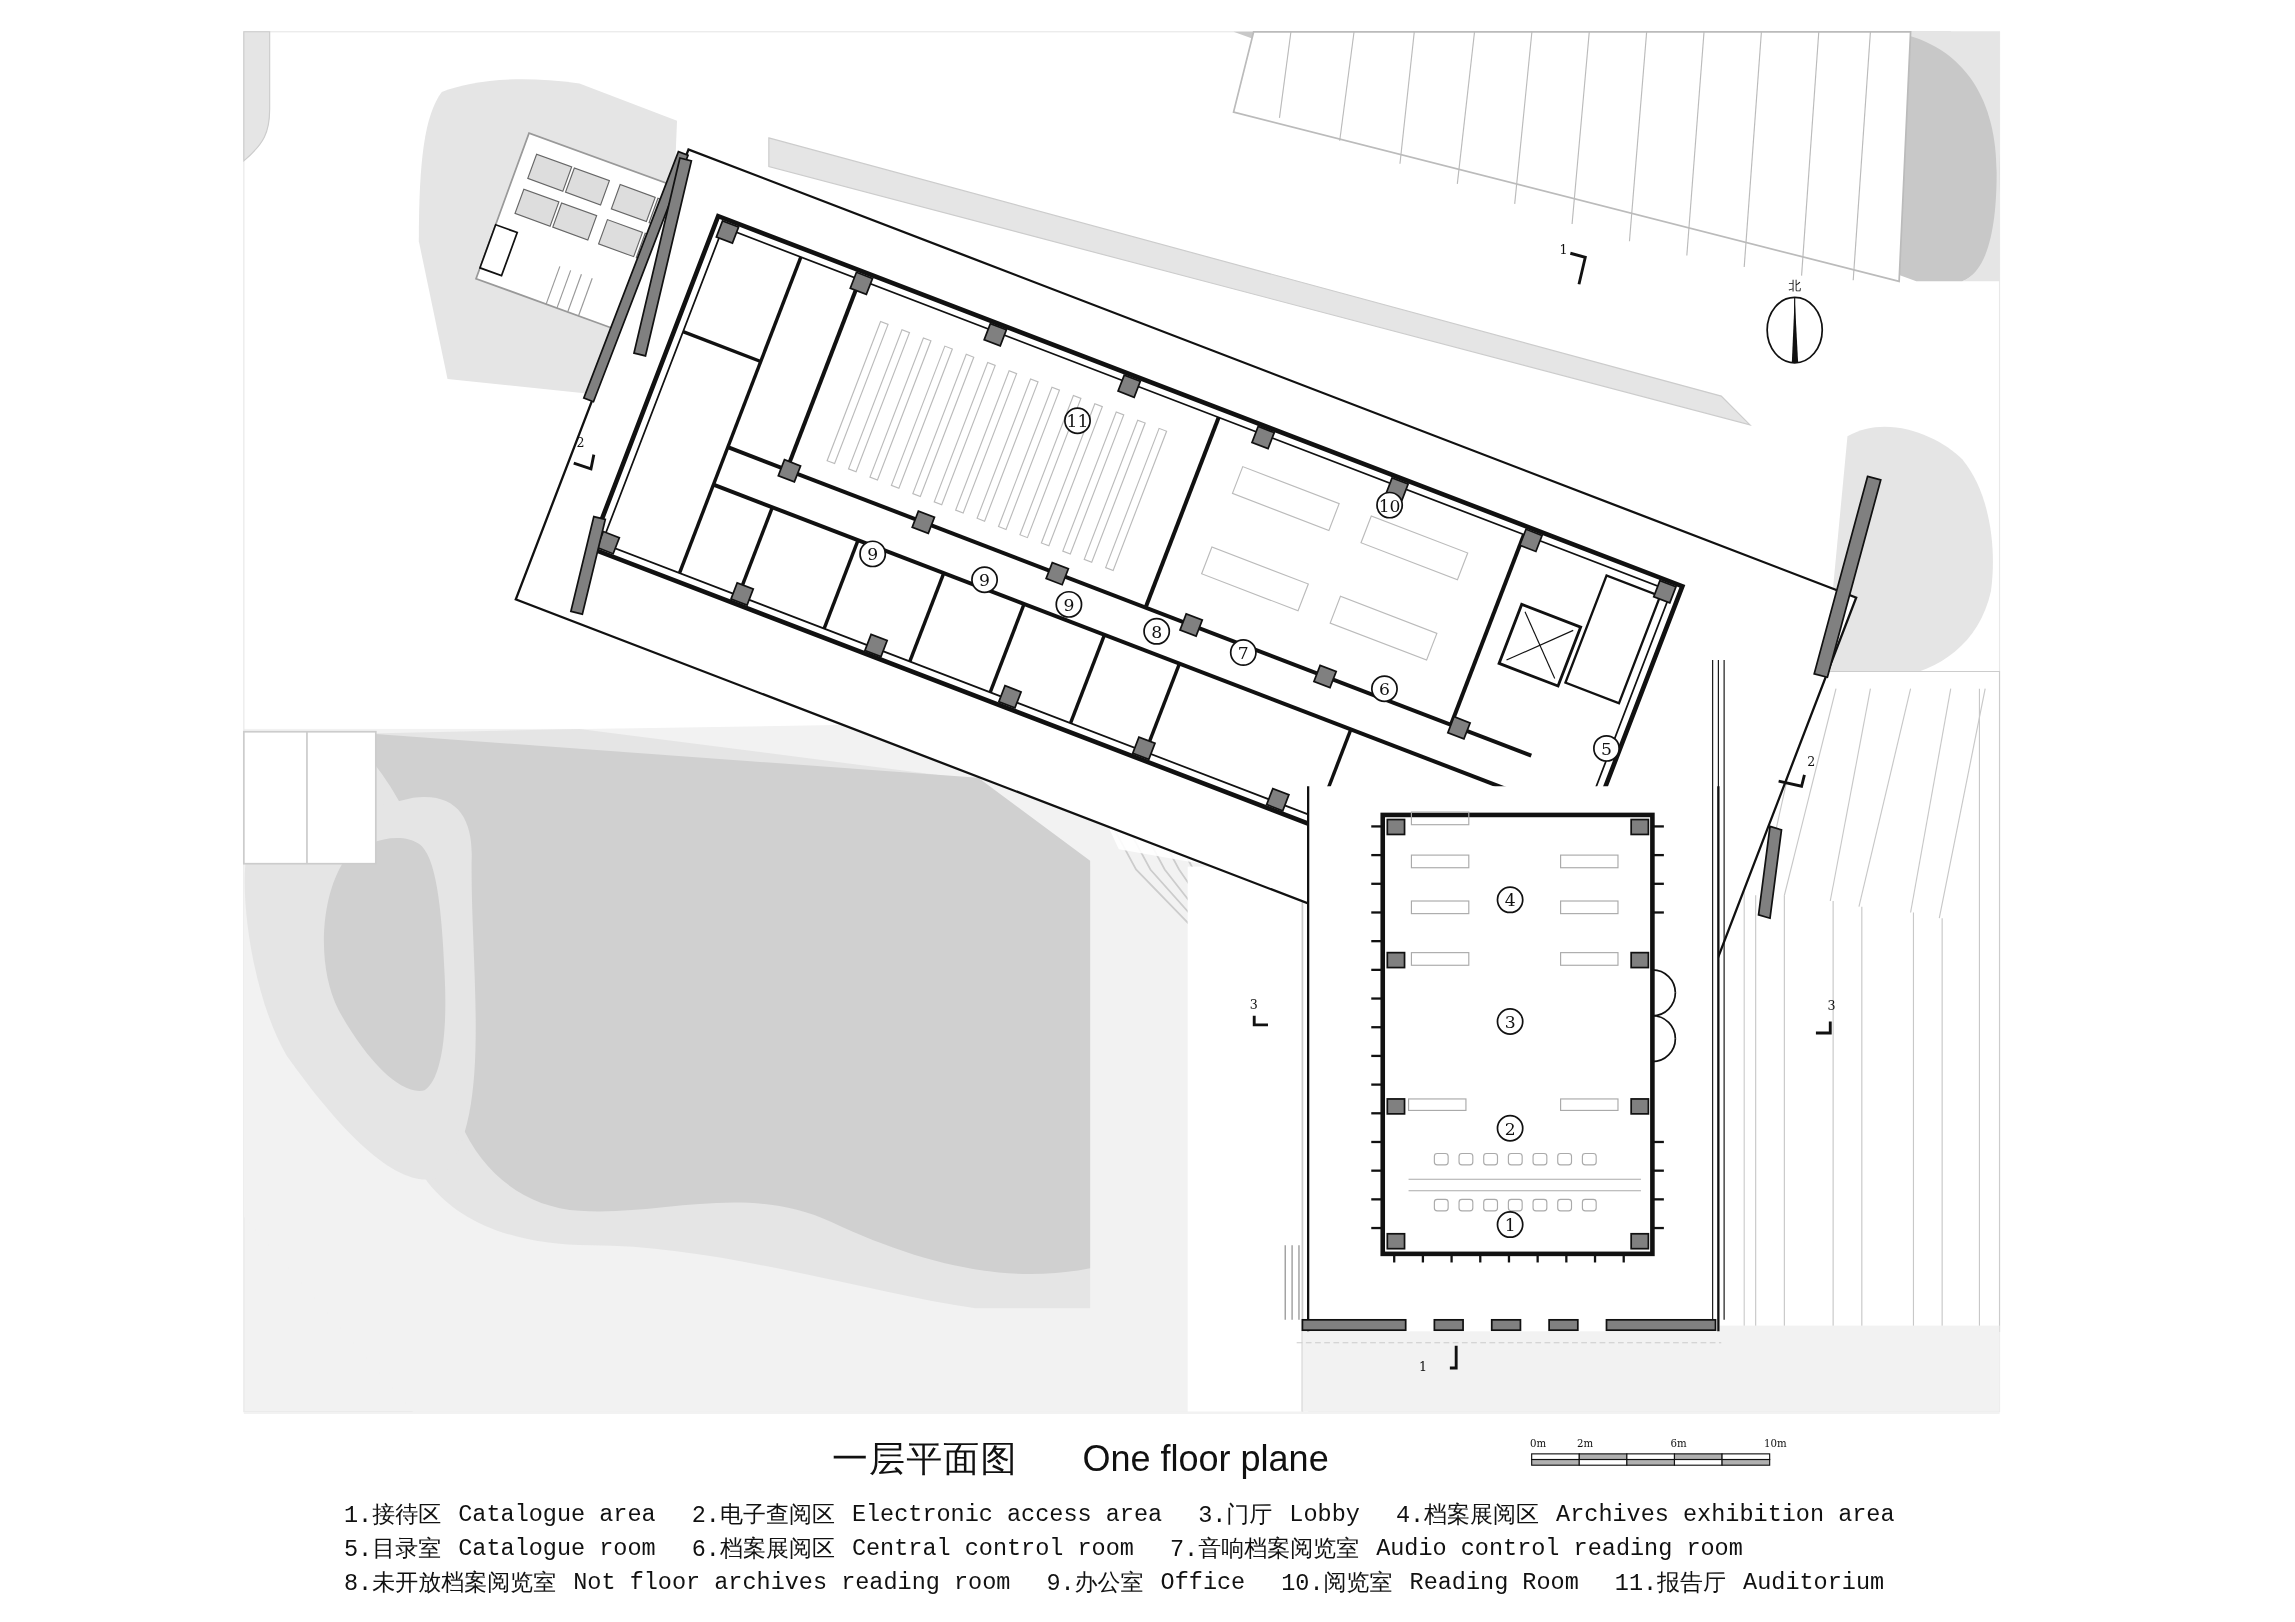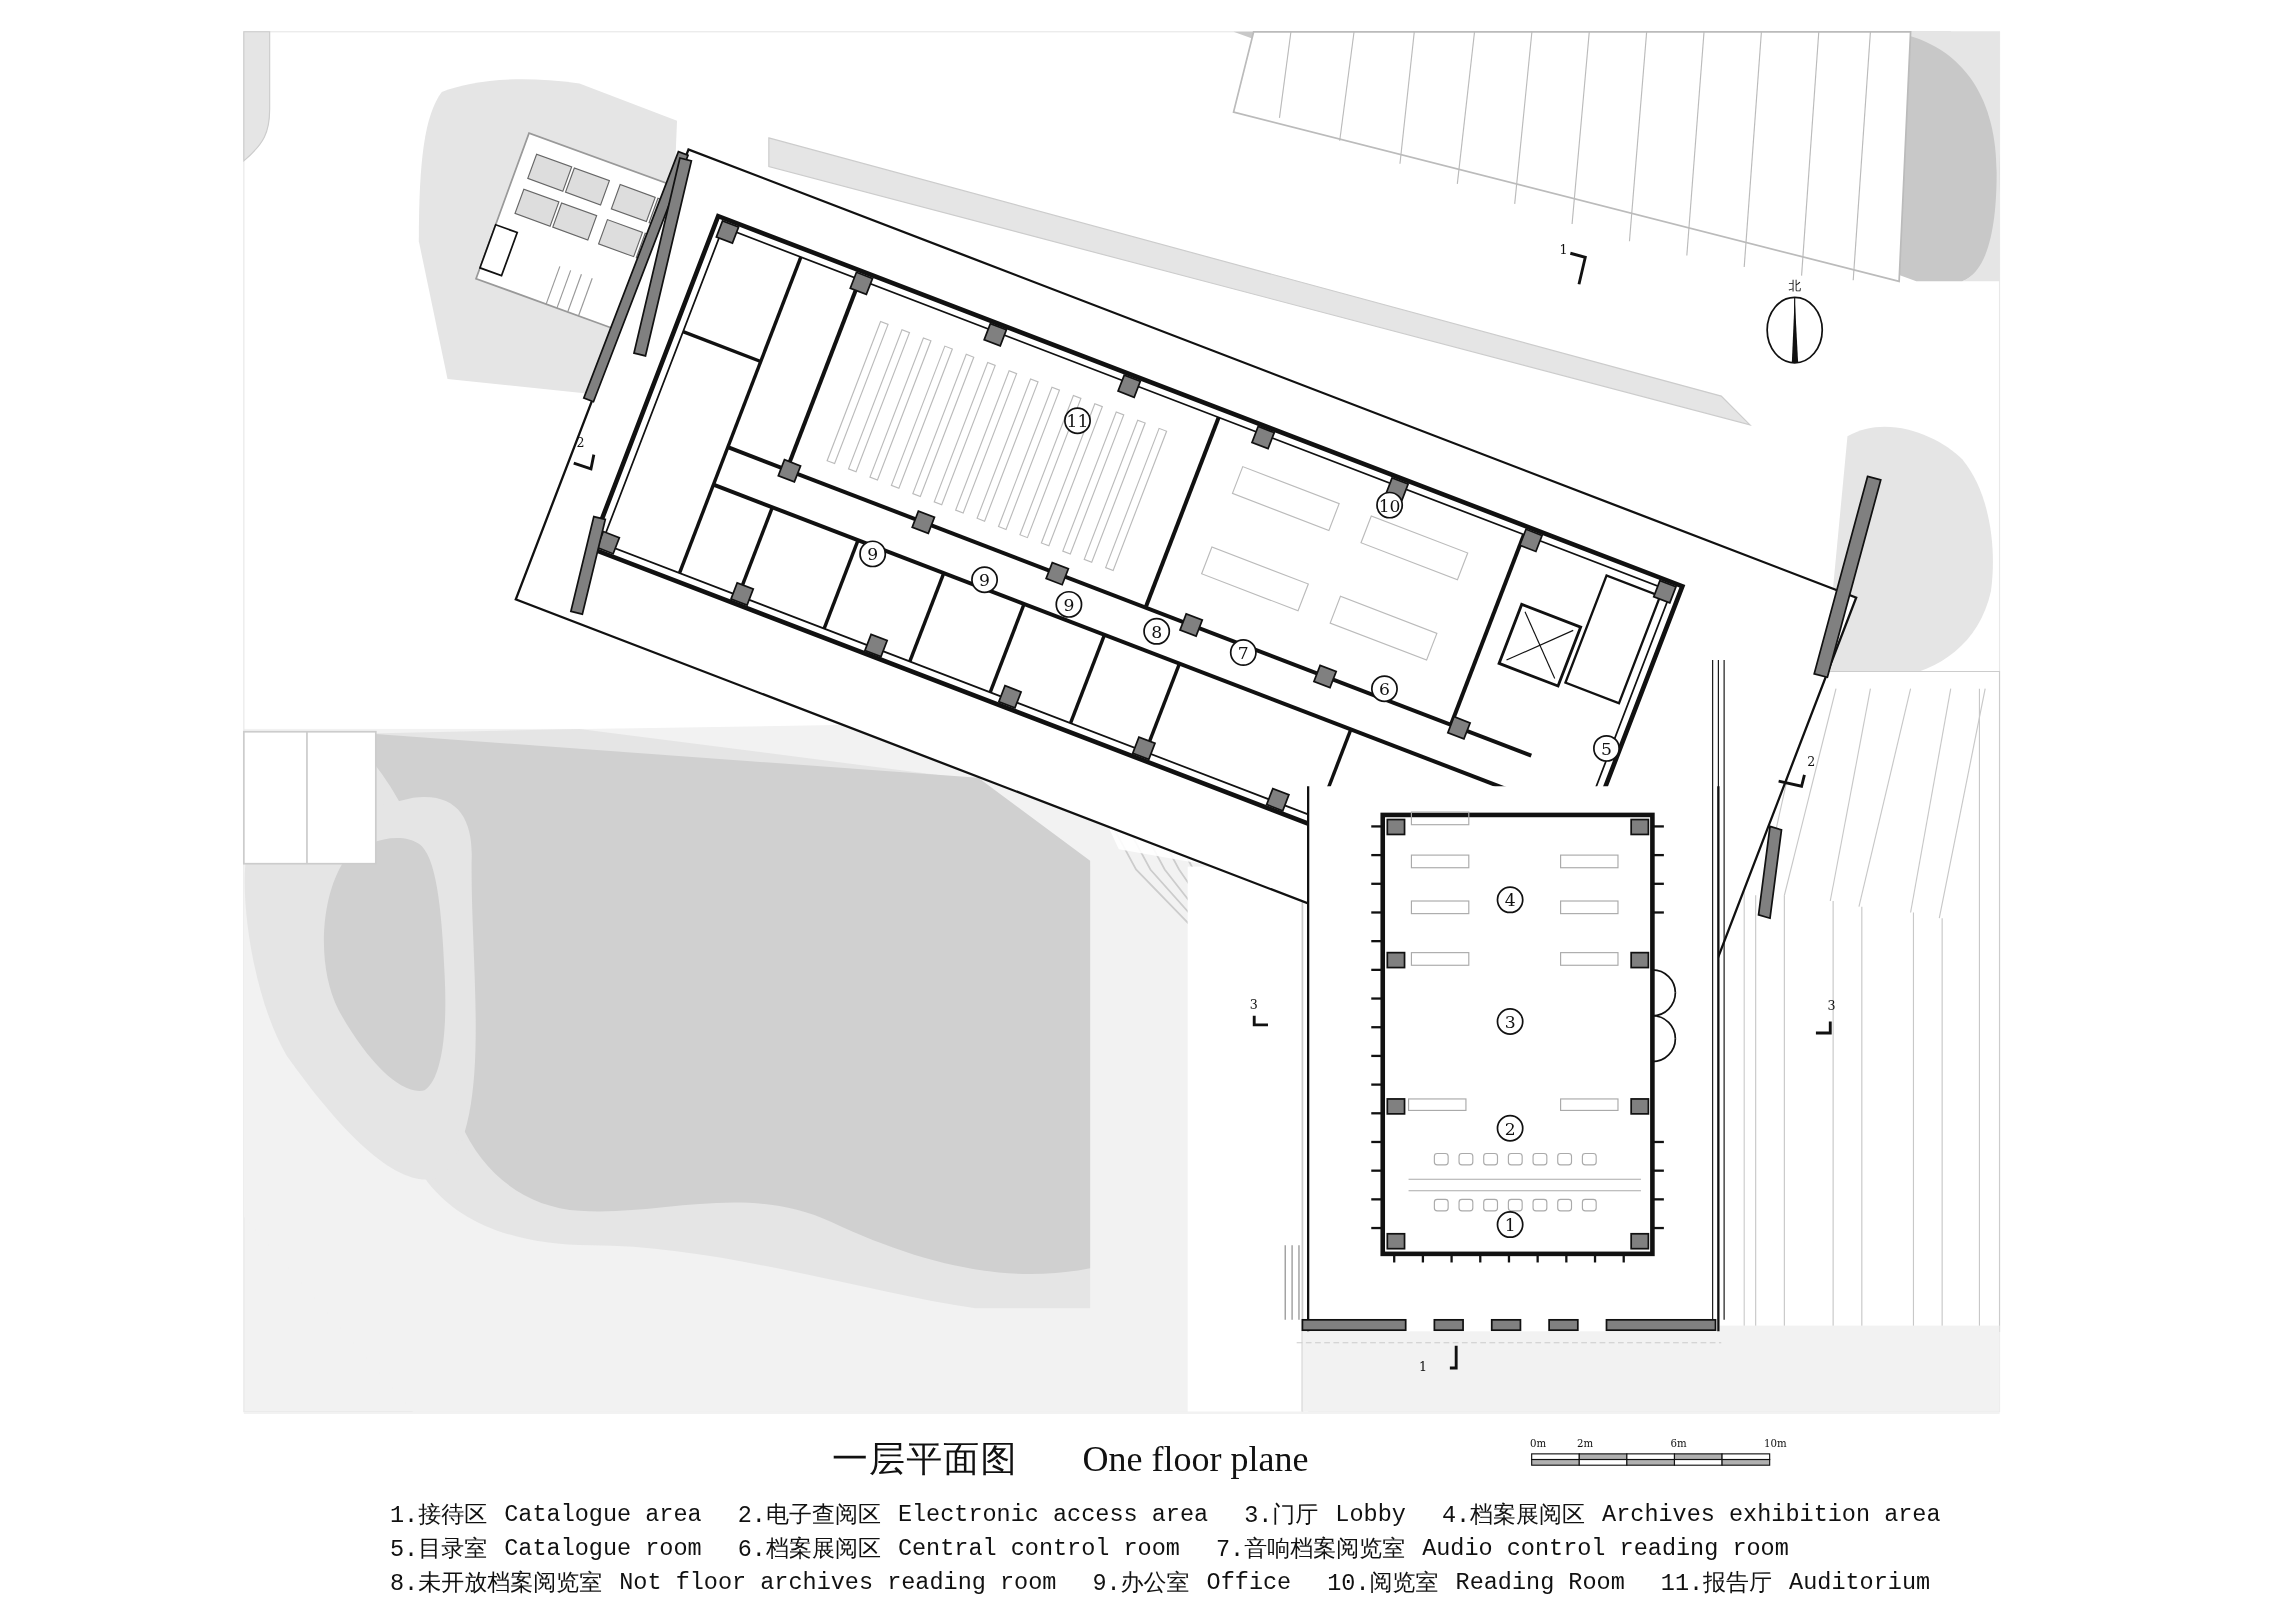--- a/index.html
+++ b/index.html
@@ -1,23 +1,23 @@
 <!DOCTYPE html>
 <html style="font-size:9.2px"><head>
 <meta charset="utf-8">
 <style>
   html, body { margin:0; padding:0; background:#ffffff; }
   body { width:2295px; height:1623px; position:relative; overflow:hidden; font-family:"DejaVu Serif", serif; }
   #plan { position:absolute; left:0; top:0; width:2295px; height:1623px; }
   .caption { position:absolute; left:832px; top:1435px; display:flex; align-items:baseline; gap:65px; }
   .caption-cn { font-family:"DejaVu Serif", serif; font-size:36px; letter-spacing:1.1px; color:#111; }
-  .caption-en { font-family:Liberation Serif, serif; font-size:36px; color:#111; }
+  .caption-en { font-family:Liberation Sans, sans-serif; font-size:36px; color:#111; }
   .scalebar { position:absolute; left:1527px; top:1438px; width:270px; height:34px; }
   .legend { position:absolute; left:344px; top:1498px; font-family:"Liberation Mono", monospace; font-size:23.5px; color:#111; line-height:33px; }
-  .legend-row { display:flex; white-space:pre;margin-left:46px; }
+  .legend-row { display:flex; white-space:pre; }
   .legend-item { margin-right:36px; display:inline-flex; gap:17px; }
   .legend-item .cn { font-family:"DejaVu Serif", serif; font-size:23px; }
   svg text { font-family:"DejaVu Serif", serif; }
 </style>
 </head>
 <body>
 
 <svg id="plan" viewBox="0 0 4000 2828" xmlns="http://www.w3.org/2000/svg">
 
   <g>

